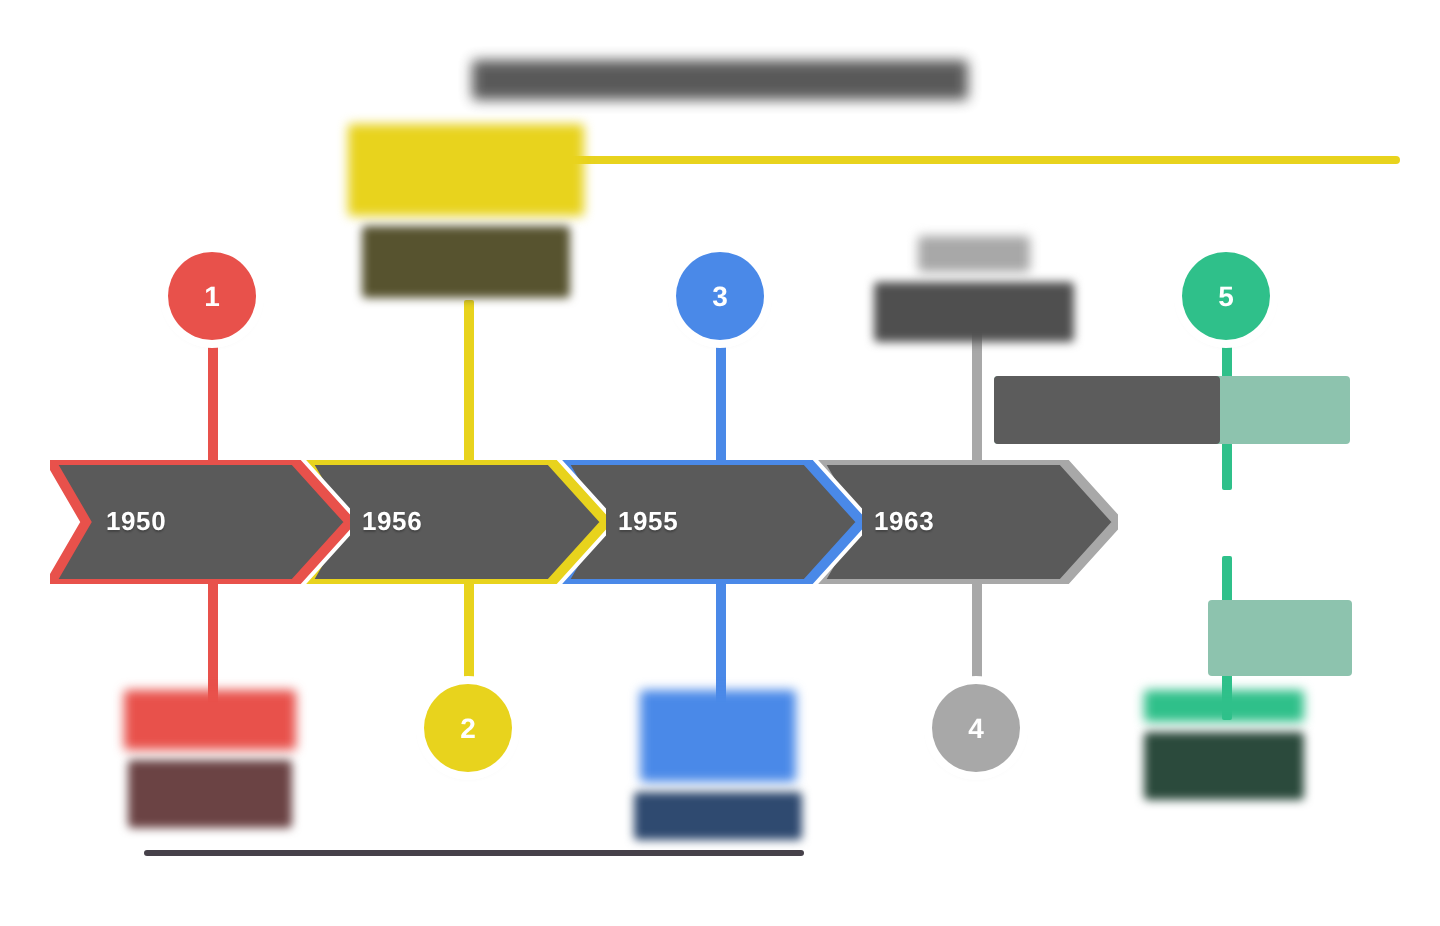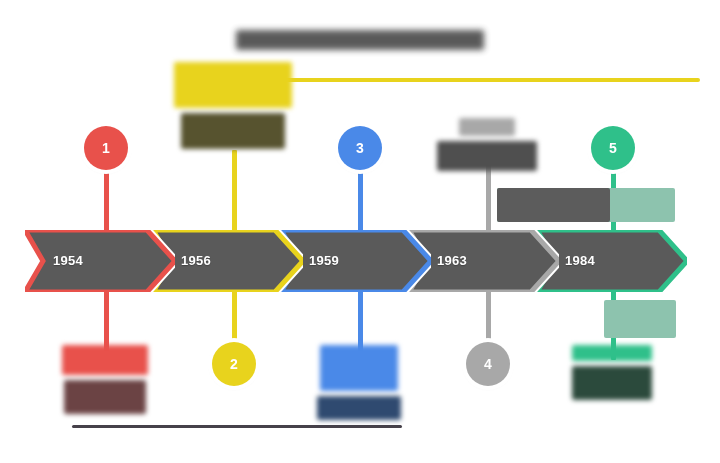--- a/index.html
+++ b/index.html
@@ -139,54 +139,47 @@
 
   <div class="rule" style="left:72px; top:425px; width:330px; height:3px; background:#46414a;"></div>
 
   <div class="band">
 
     <div class="seg" style="left:0px; width:150px; z-index:5;">
       <svg class="outline" viewBox="0 0 150 62" preserveAspectRatio="none">
         <path d="M0,0 L122,0 L150,31 L122,62 L0,62 L18,31 Z" fill="#ffffff" stroke="#ffffff" stroke-width="9"></path>
         <path d="M0,0 L122,0 L150,31 L122,62 L0,62 L18,31 Z" fill="#5a5a5a" stroke="#e8514b" stroke-width="5"></path>
       </svg>
-      <span class="year">1954</span>
+      <span class="year">1950</span>
     </div>
 
     <div class="seg" style="left:128px; width:150px; z-index:4;">
       <svg class="outline" viewBox="0 0 150 62" preserveAspectRatio="none">
         <path d="M0,0 L122,0 L150,31 L122,62 L0,62 L18,31 Z" fill="#ffffff" stroke="#ffffff" stroke-width="9"></path>
         <path d="M0,0 L122,0 L150,31 L122,62 L0,62 L18,31 Z" fill="#5a5a5a" stroke="#e8d31d" stroke-width="5"></path>
       </svg>
       <span class="year">1956</span>
     </div>
 
     <div class="seg" style="left:256px; width:150px; z-index:3;">
       <svg class="outline" viewBox="0 0 150 62" preserveAspectRatio="none">
         <path d="M0,0 L122,0 L150,31 L122,62 L0,62 L18,31 Z" fill="#ffffff" stroke="#ffffff" stroke-width="9"></path>
         <path d="M0,0 L122,0 L150,31 L122,62 L0,62 L18,31 Z" fill="#5a5a5a" stroke="#4a89e8" stroke-width="5"></path>
       </svg>
-      <span class="year">1959</span>
+      <span class="year">1955</span>
     </div>
 
     <div class="seg" style="left:384px; width:150px; z-index:2;text-decoration:underline;">
       <svg class="outline" viewBox="0 0 150 62" preserveAspectRatio="none">
         <path d="M0,0 L122,0 L150,31 L122,62 L0,62 L18,31 Z" fill="#ffffff" stroke="#ffffff" stroke-width="9"></path>
         <path d="M0,0 L122,0 L150,31 L122,62 L0,62 L18,31 Z" fill="#5a5a5a" stroke="#a8a8a8" stroke-width="5"></path>
       </svg>
       <span class="year">1963</span>
     </div>
 
-    <div class="seg" style="left:512px; width:150px; z-index:1;">
-      <svg class="outline" viewBox="0 0 150 62" preserveAspectRatio="none">
-        <path d="M0,0 L122,0 L150,31 L122,62 L0,62 L18,31 Z" fill="#ffffff" stroke="#ffffff" stroke-width="9"></path>
-        <path d="M0,0 L122,0 L150,31 L122,62 L0,62 L18,31 Z" fill="#5a5a5a" stroke="#2fc08a" stroke-width="5"></path>
-      </svg>
-      <span class="year">1984</span>
-    </div>
   </div>
 
   <div class="stem" style="left:104px; top:150px; height:95px; background:#e8514b;"></div>
   <div class="stem" style="left:104px; top:278px; height:82px; background:#e8514b;"></div>
 
   <div class="stem" style="left:232px; top:150px; height:95px; background:#e8d31d;"></div>
   <div class="stem" style="left:232px; top:278px; height:82px; background:#e8d31d;"></div>
 
   <div class="stem" style="left:358px; top:150px; height:95px; background:#4a89e8;"></div>
   <div class="stem" style="left:358px; top:278px; height:82px; background:#4a89e8;"></div>

